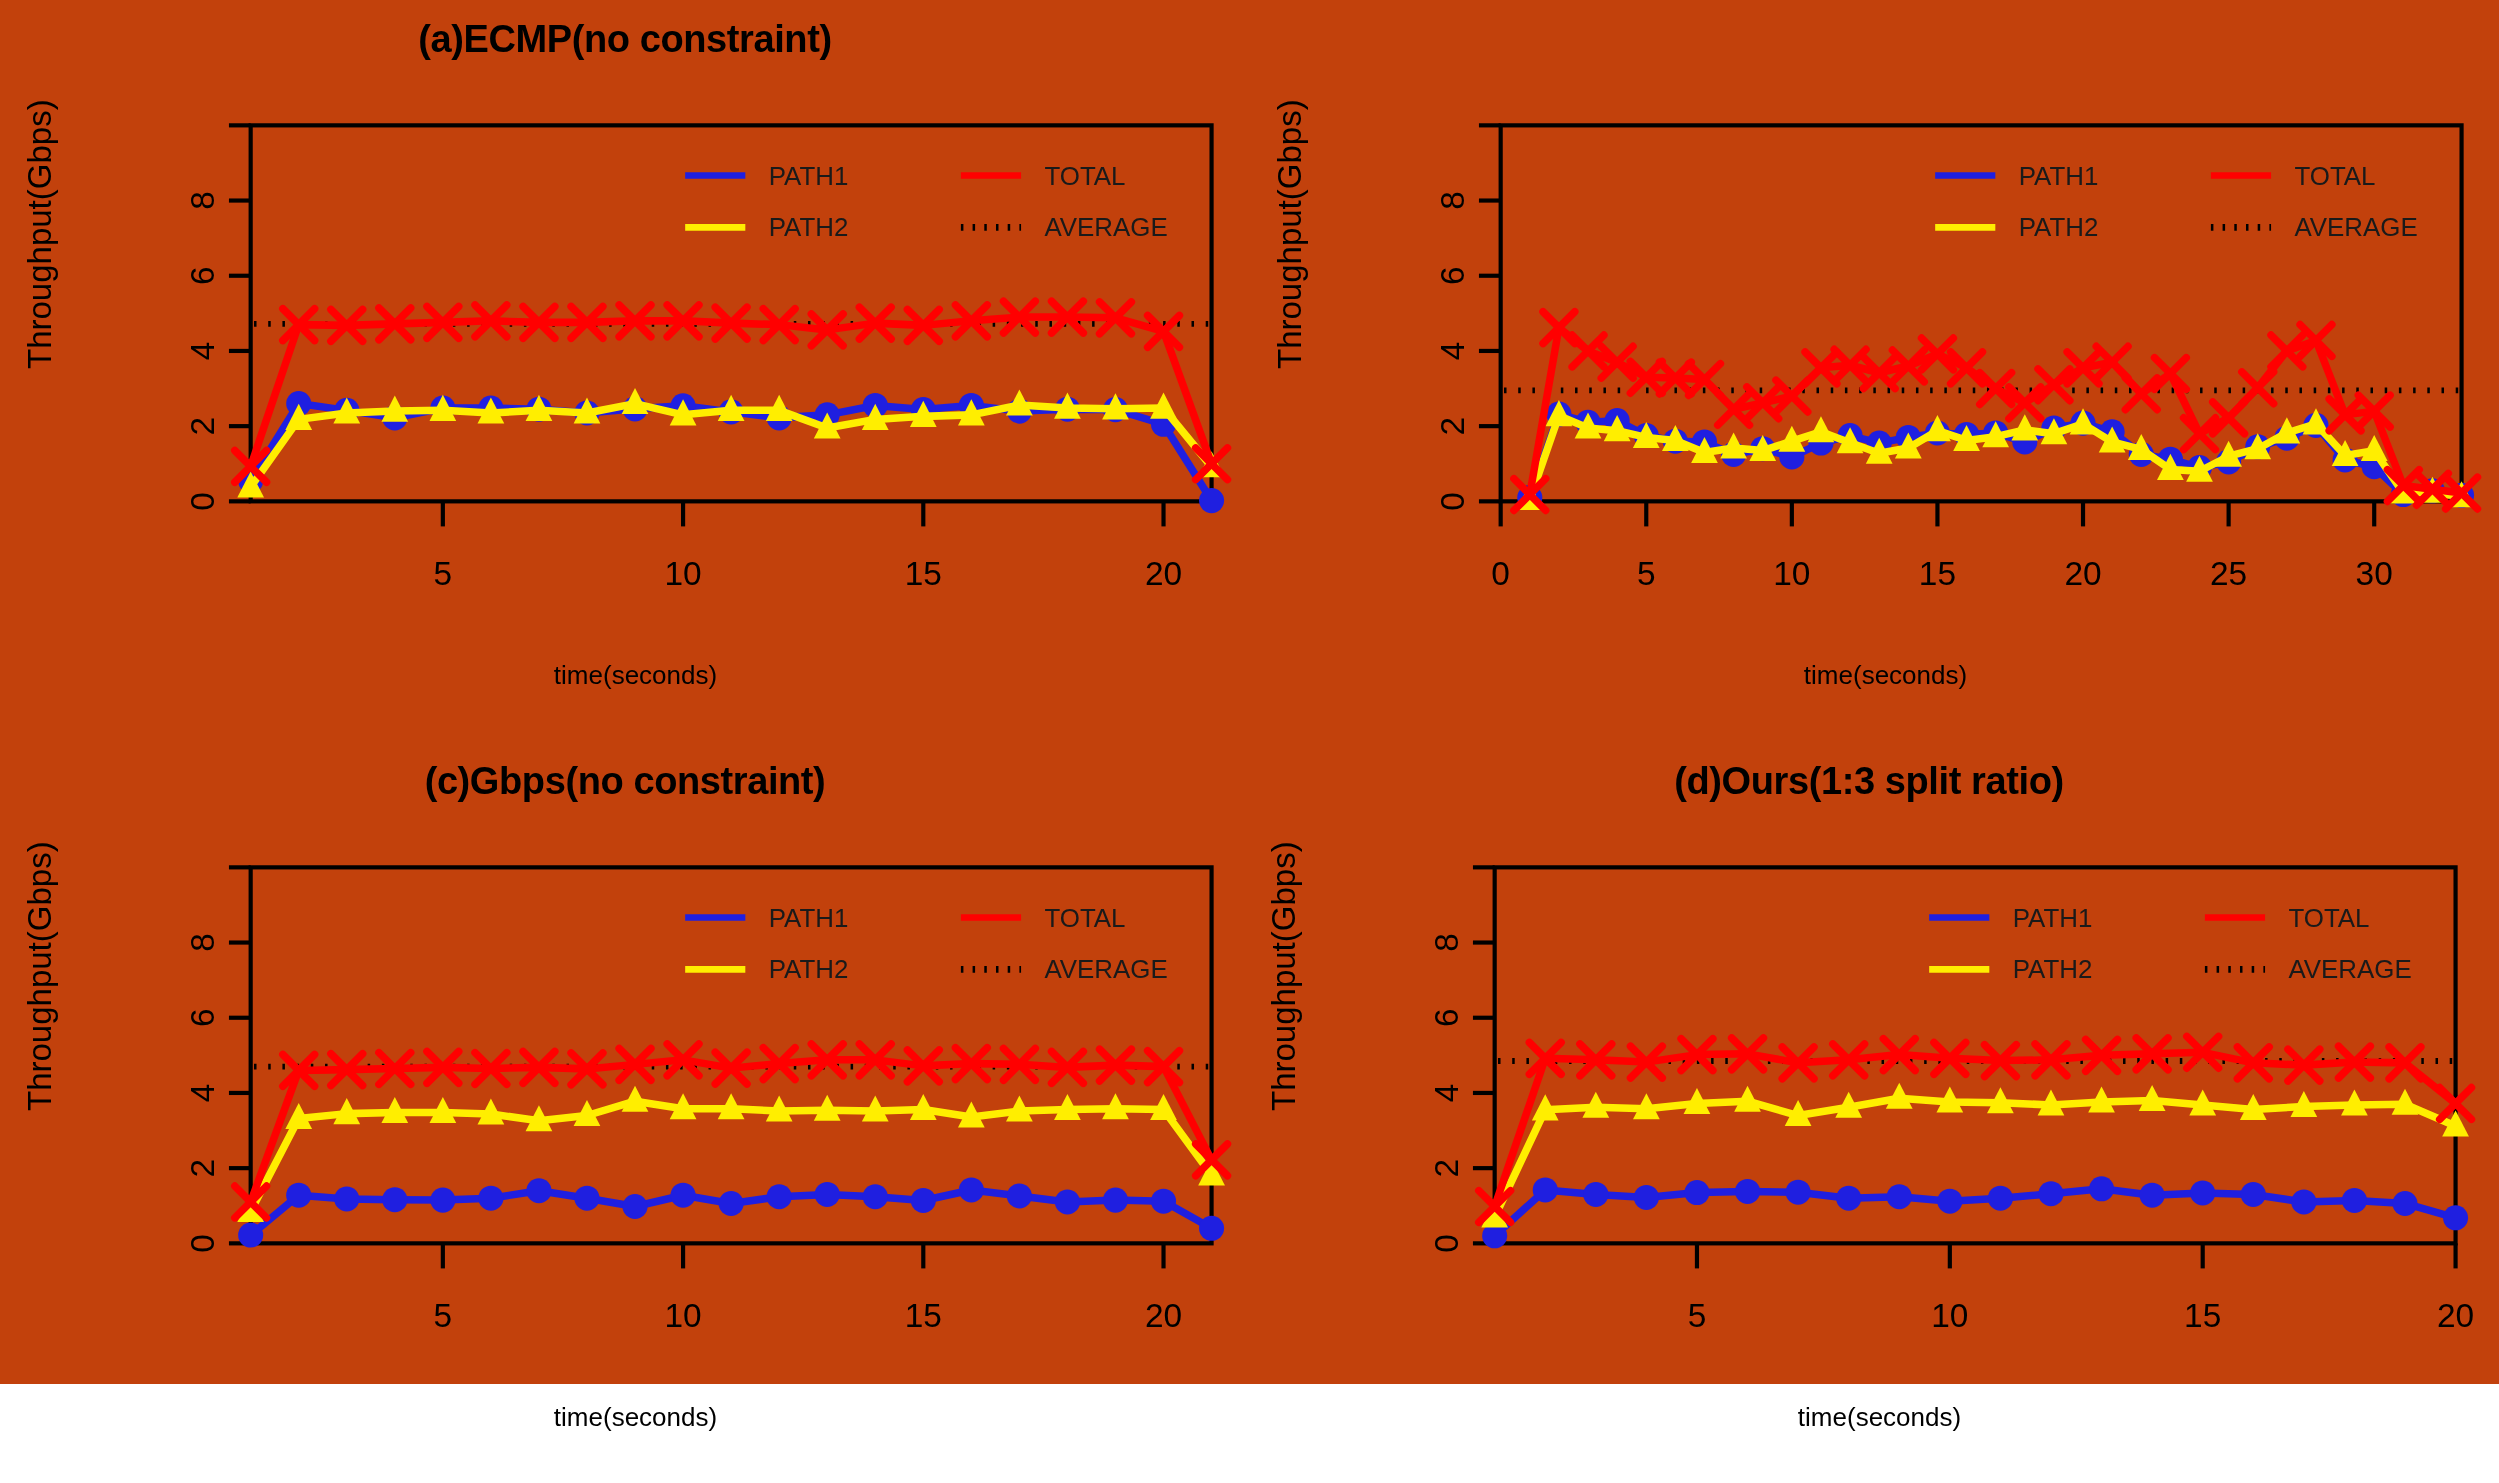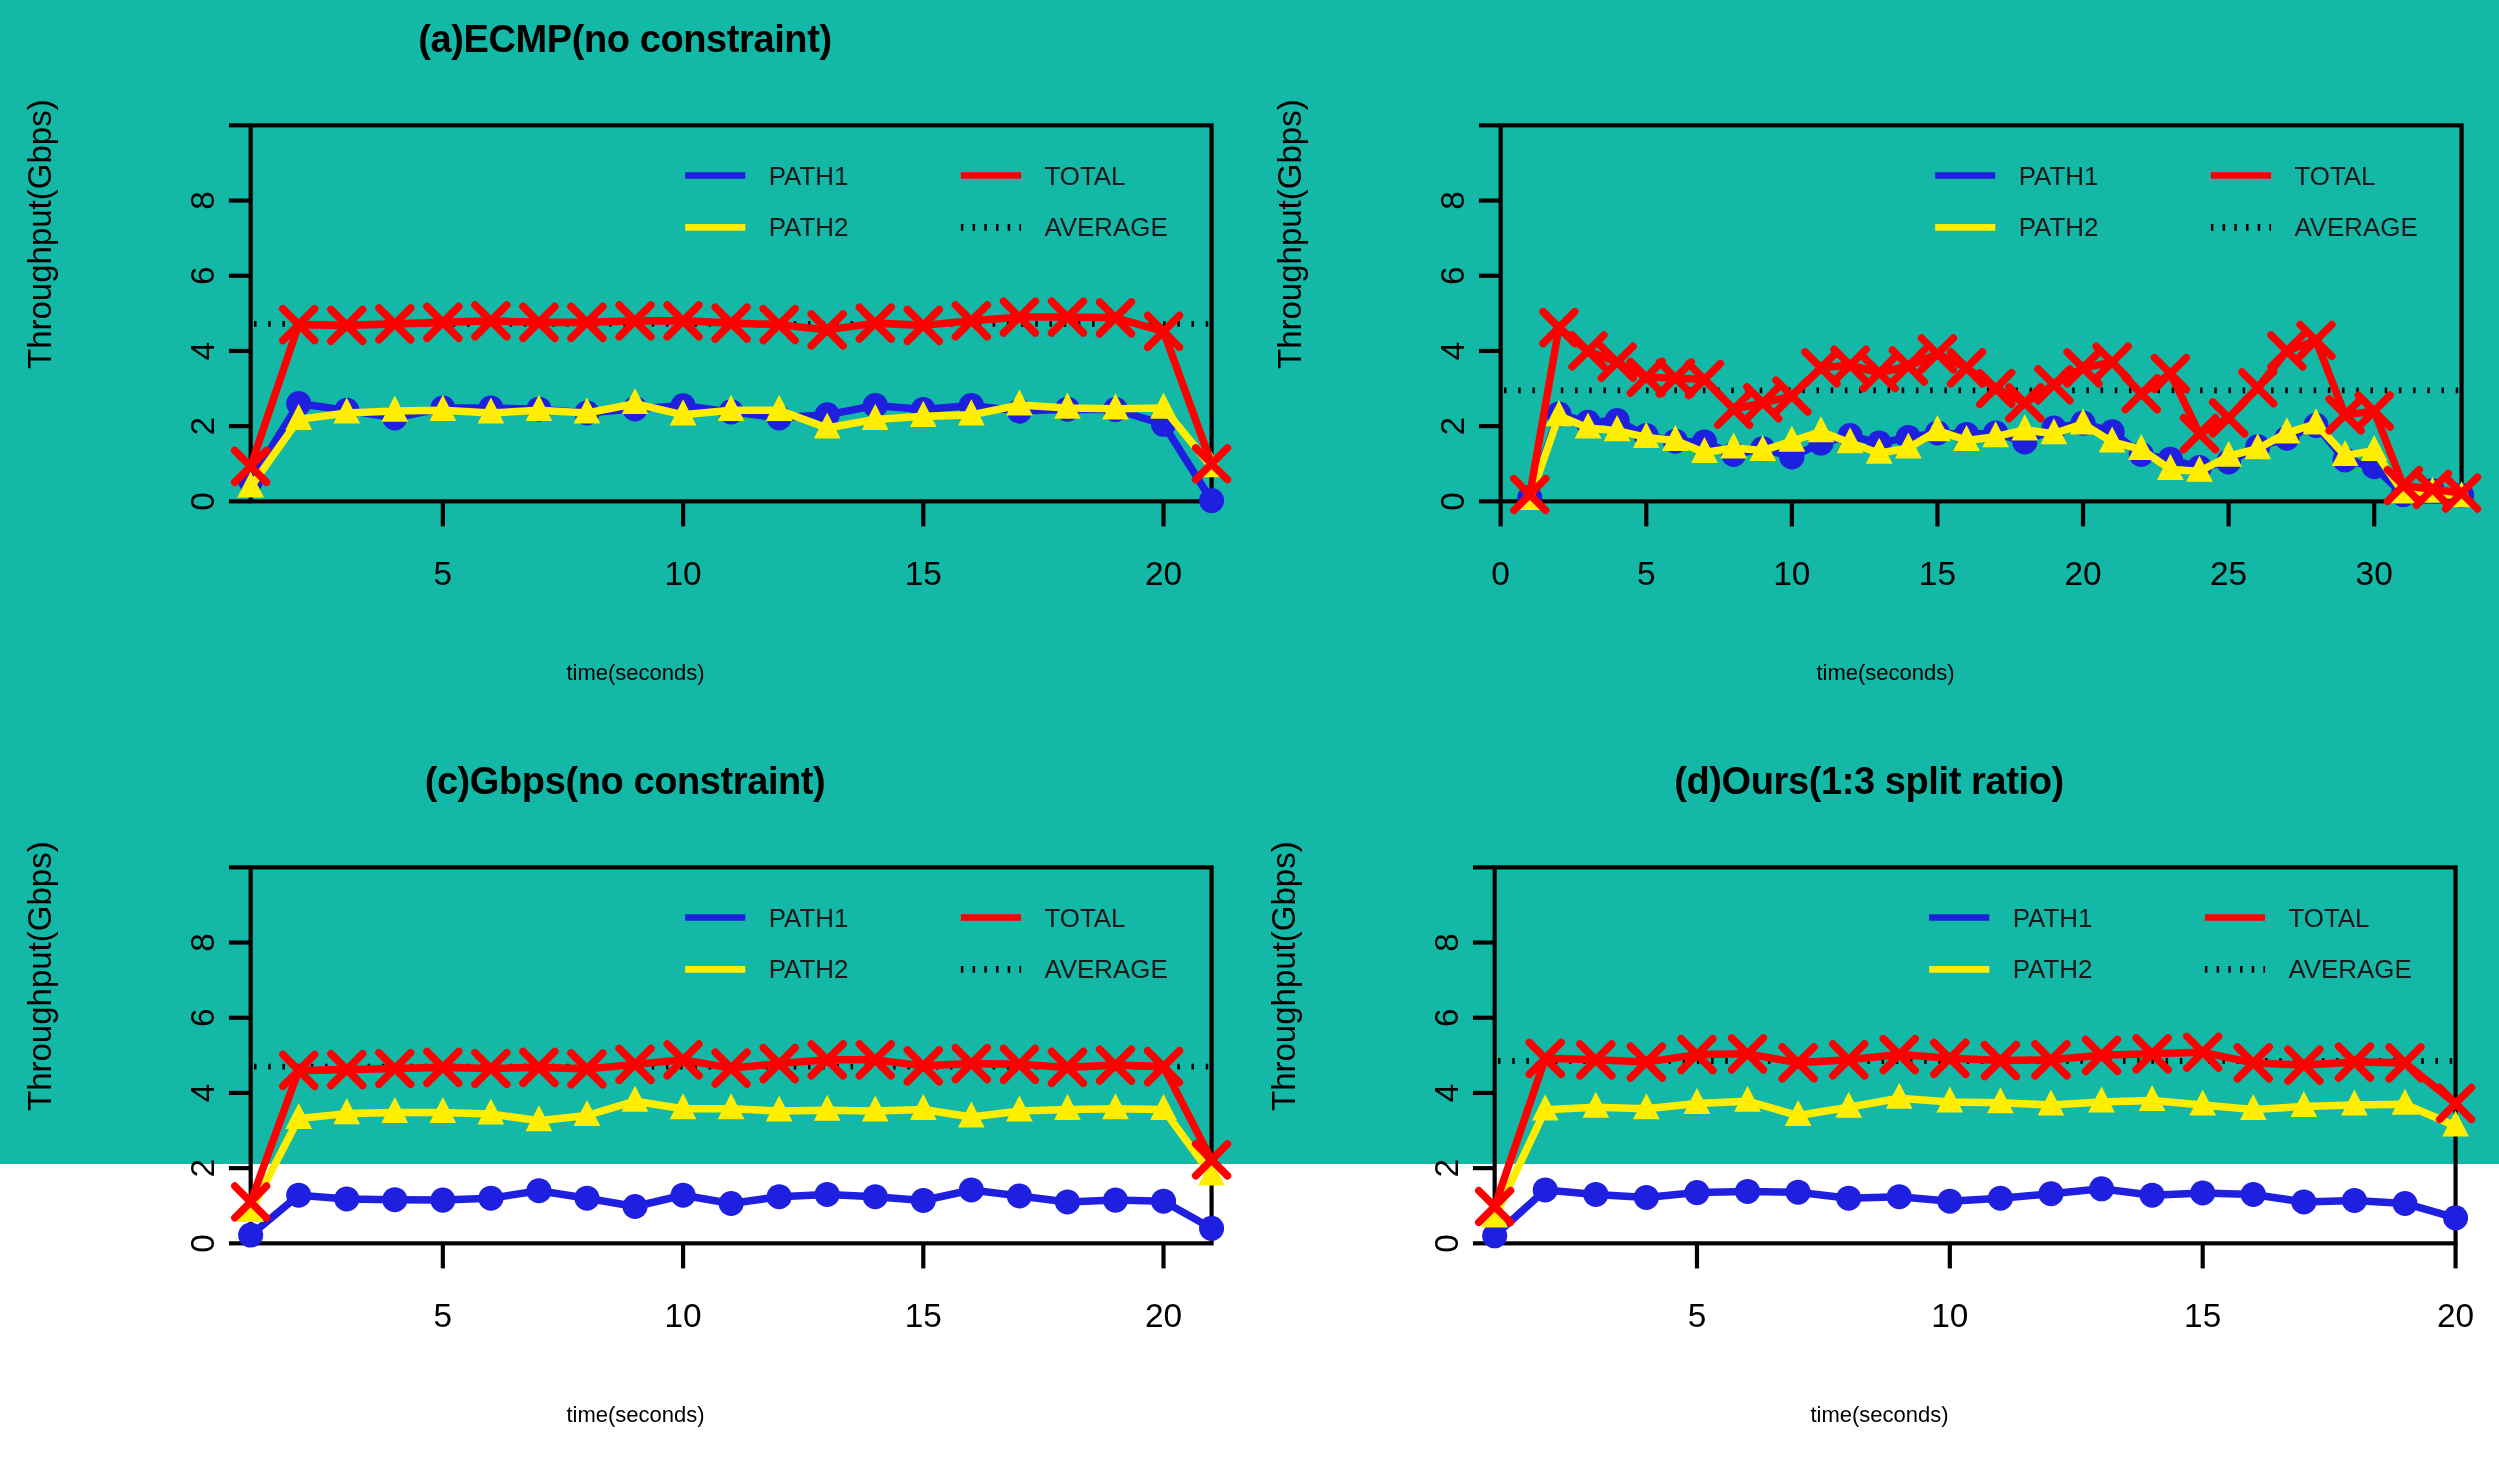--- a/index.html
+++ b/index.html
@@ -1,17 +1,17 @@
 <!DOCTYPE html>
 <html style="font-size:13.4px"><head>
 <meta charset="utf-8">
 <style>
   html,body{margin:0;padding:0;background:#ffffff;}
   body{width:2500px;height:1484px;font-family:"Liberation Sans",sans-serif;overflow:hidden;}
-  .figure{position:relative;width:2500px;height:1164px;background:#14b8a6;}
+  .figure{position:relative;width:2500px;height:1384px;background:#c2410c;}
   .panel{position:absolute;width:1250px;height:742px;}
   .p-a{left:0;top:0;}
   .p-b{left:1250px;top:0;}
   .p-c{left:0;top:742px;}
   .p-d{left:1244px;top:742px;}
 
   .panel-title{
     position:absolute;left:0;right:0;top:18.4px;text-align:center;
     font-size:38px;font-weight:bold;color:#000;
     font-family:"Liberation Sans",sans-serif;letter-spacing:-0.4px;
@@ -20,21 +20,21 @@
   .ylabel{
     position:absolute;left:15px;top:0;height:468px;width:50px;
     display:flex;align-items:center;justify-content:center;
     font-size:33px;color:#000;
     font-family:"Liberation Sans",sans-serif;
     writing-mode:vertical-rl;transform:rotate(180deg);
     white-space:nowrap;
   }
   .xlabel{
     position:absolute;left:134px;width:1003px;top:660px;text-align:center;
-    font-size:22px;color:#000;font-family:"Liberation Sans",sans-serif;
+    font-size:26px;color:#000;font-family:"Liberation Sans",sans-serif;
   }
 
   .plotwrap{position:absolute;}
   svg{display:block;}
   .tick-text{font-family:"Liberation Sans",sans-serif;font-size:40px;fill:#000;}
   .legend-text{font-family:"Liberation Sans",sans-serif;font-size:31px;fill:#1a1a1a;}
 </style>
 </head>
 <body>
 

